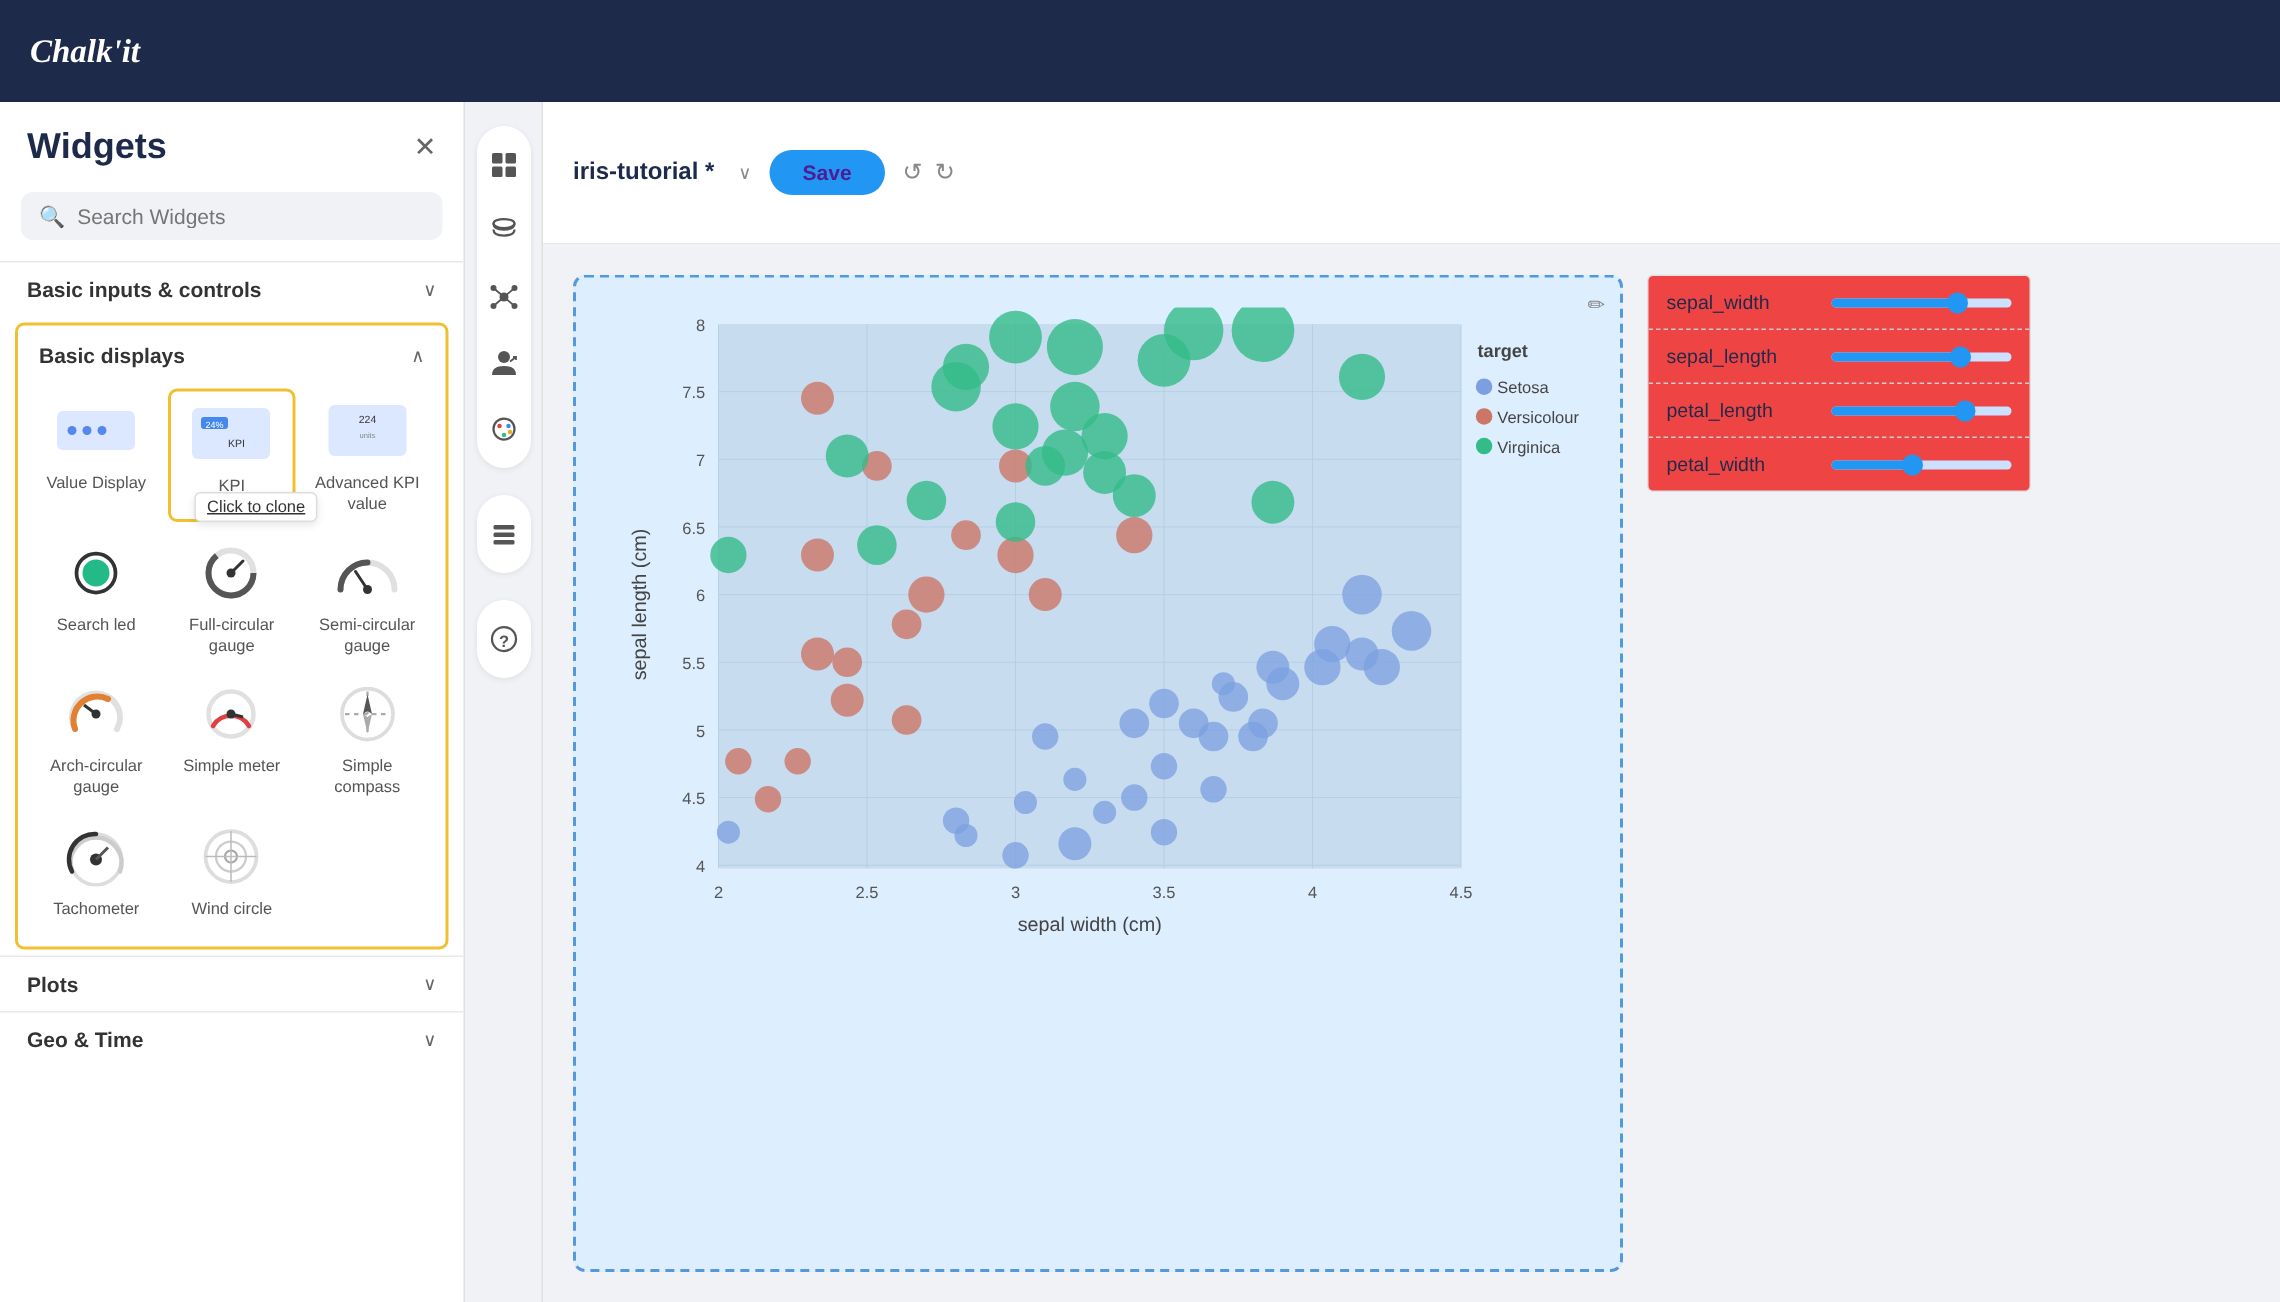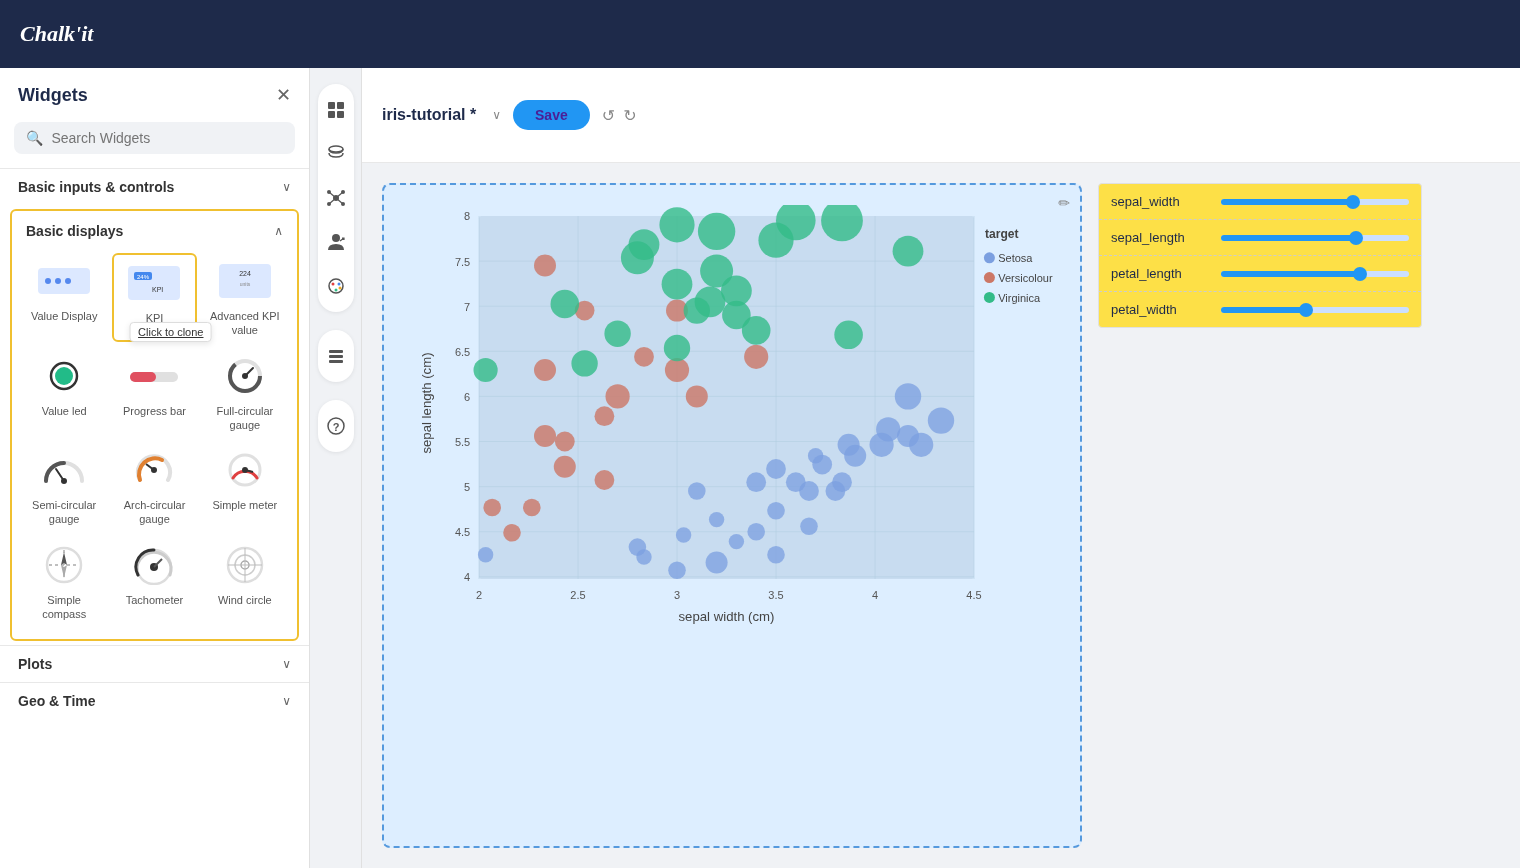--- a/index.html
+++ b/index.html
@@ -40,21 +40,21 @@
       flex-shrink: 0;
     }
 
     .sidebar-header {
       display: flex;
       align-items: center;
       justify-content: space-between;
       padding: 16px 18px;
     }
     .sidebar-title {
-      font-size: 18px;
+      font-size: 24px;
       font-weight: 700;
       color: #1e2a4a;
     }
     .sidebar-close {
       font-size: 18px;
       color: #666;
       cursor: pointer;
     }
 
     .search-box {
@@ -262,22 +262,22 @@
       position: absolute;
       top: 10px;
       right: 10px;
       color: #888;
       cursor: pointer;
       font-size: 14px;
     }
 
     
     .right-panel {
-      width: 324px;
-      background: #fde047;
+      width: 256px;
+      background: #ef4444;
       border: 1px solid #e0e0e0;
       border-radius: 4px;
       padding: 0;
       align-self: flex-start;
       overflow: hidden;
     }
     .slider-row {
       display: flex;
       align-items: center;
       padding: 10px 12px;
@@ -386,32 +386,23 @@
           <span class="widget-label">Advanced KPI value</span>
         </div>
 
         <div class="widget-item">
           <div class="widget-icon">
             <svg width="36" height="36" viewBox="0 0 36 36">
               <circle cx="18" cy="18" r="13" fill="none" stroke="#333" stroke-width="2.5"></circle>
               <circle cx="18" cy="18" r="9" fill="#22bb88"></circle>
             </svg>
           </div>
-          <span class="widget-label">Value led</span>
-        </div>
-
-        <div class="widget-item">
-          <div class="widget-icon">
-            <svg width="52" height="20" viewBox="0 0 52 20">
-              <rect x="2" y="6" width="48" height="10" rx="5" fill="#e0e0e0"></rect>
-              <rect x="2" y="6" width="26" height="10" rx="5" fill="#e05060"></rect>
-            </svg>
-          </div>
-          <span class="widget-label">Progress bar</span>
-        </div>
+          <span class="widget-label">Search led</span>
+        </div>
+
 
         <div class="widget-item">
           <div class="widget-icon">
             <svg width="40" height="40" viewBox="0 0 40 40">
               <circle cx="20" cy="20" r="15" fill="none" stroke="#e0e0e0" stroke-width="4"></circle>
               <circle cx="20" cy="20" r="15" fill="none" stroke="#555" stroke-width="4" stroke-dasharray="60 94" stroke-dashoffset="0"></circle>
               <line x1="20" y1="20" x2="28" y2="12" stroke="#333" stroke-width="2" stroke-linecap="round"></line>
               <circle cx="20" cy="20" r="3" fill="#333"></circle>
             </svg>
           </div>

